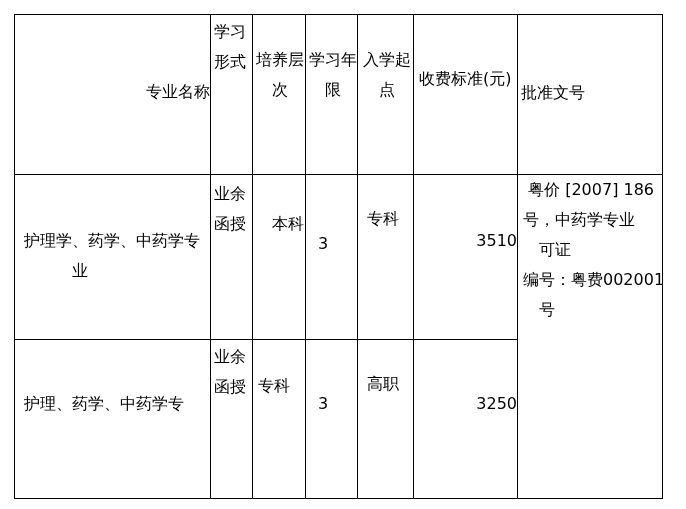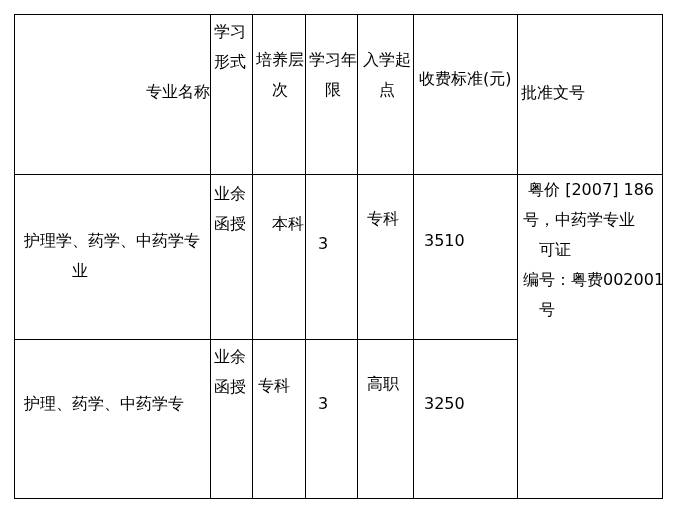--- a/index.html
+++ b/index.html
@@ -34,21 +34,21 @@
   }
   .ln { white-space: pre; }
   
   tr.rh-head { height: 160px; }
   tr.rh-r1 { height: 165px; }
   tr.rh-r2 { height: 159px; }
   
   .pl3 { padding-left: 3px; }
   .pl5 { padding-left: 5px; }
   .pl9 { padding-left: 9px; }
-  .pl10 { padding-left: 10px; }
+  .pl10 { padding-left: 10px; text-align: right; }
   .pl12 { padding-left: 12px; }
   .pl29 { padding-left: 29px; text-align: right; }
   
   .pt2 { padding-top: 2px; }
   .pt4 { padding-top: 4px; }
   .pt29 { padding-top: 29px; }
   .pt30 { padding-top: 30px; }
   .pt31 { padding-top: 31px; }
   .pt34 { padding-top: 34px; margin-left: 14px; }
   .pt49 { padding-top: 49px; }

